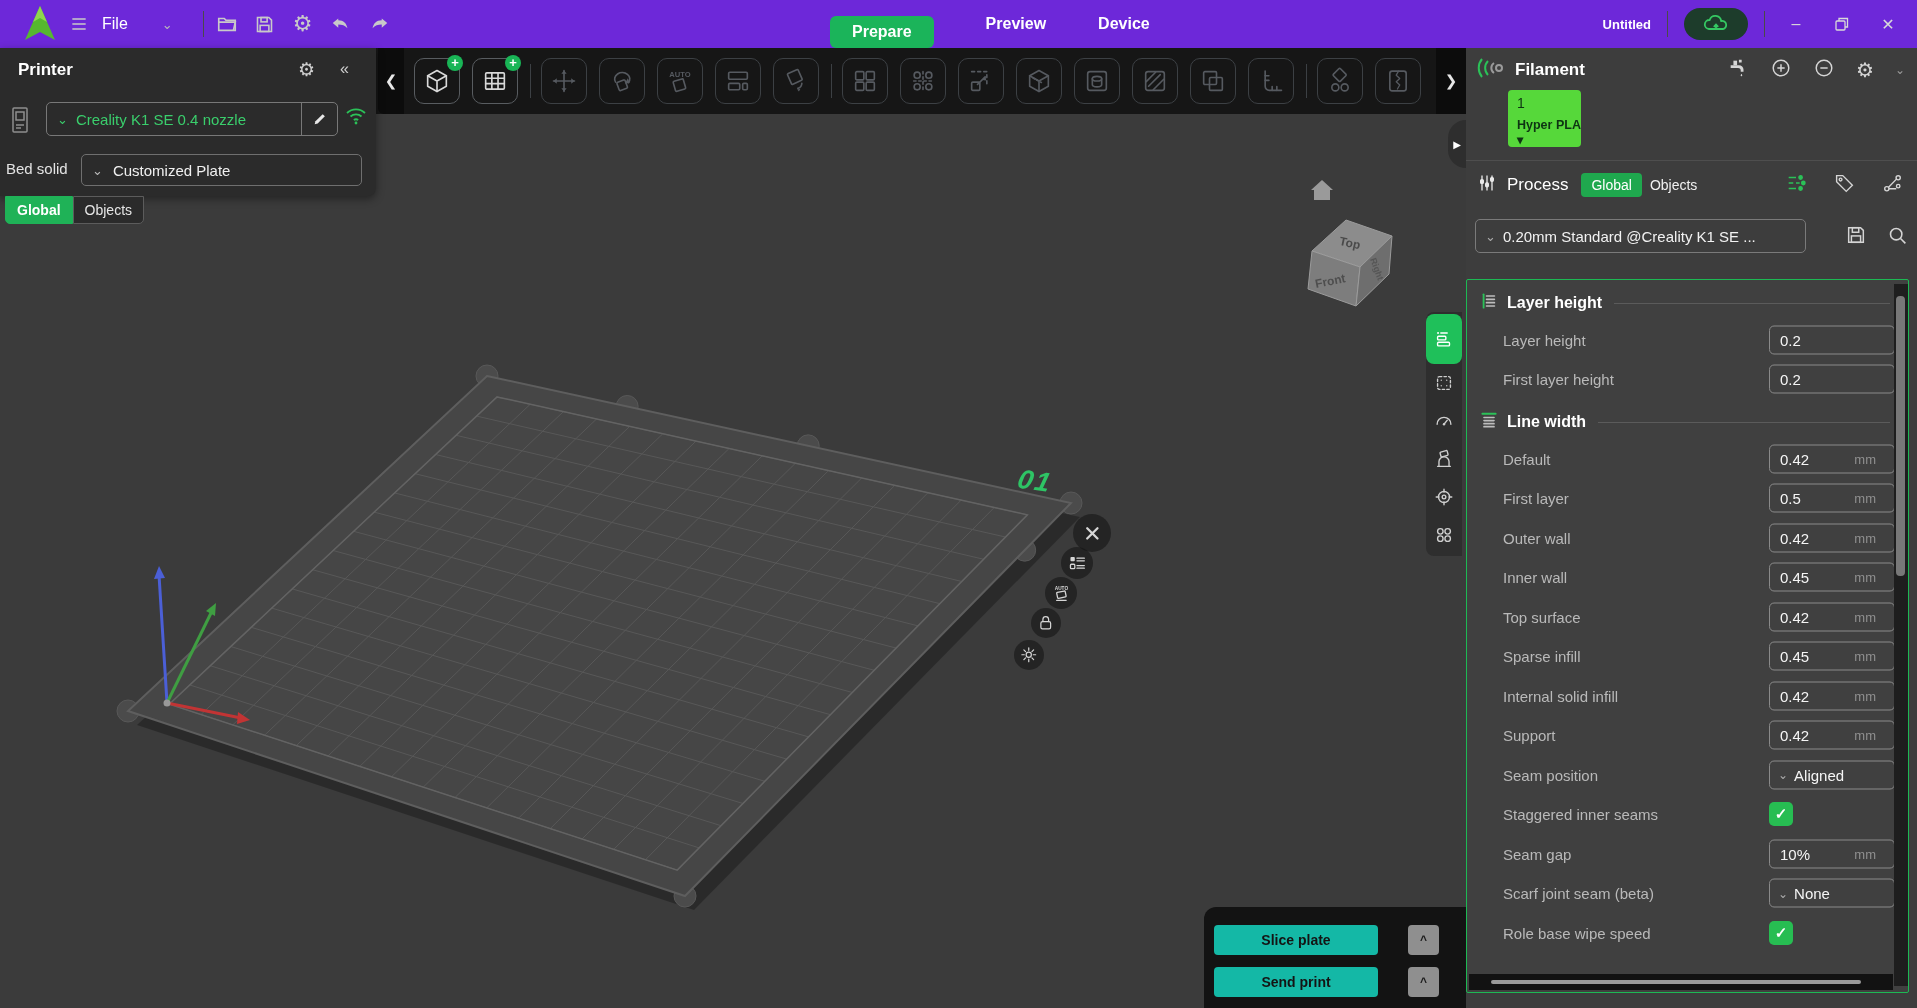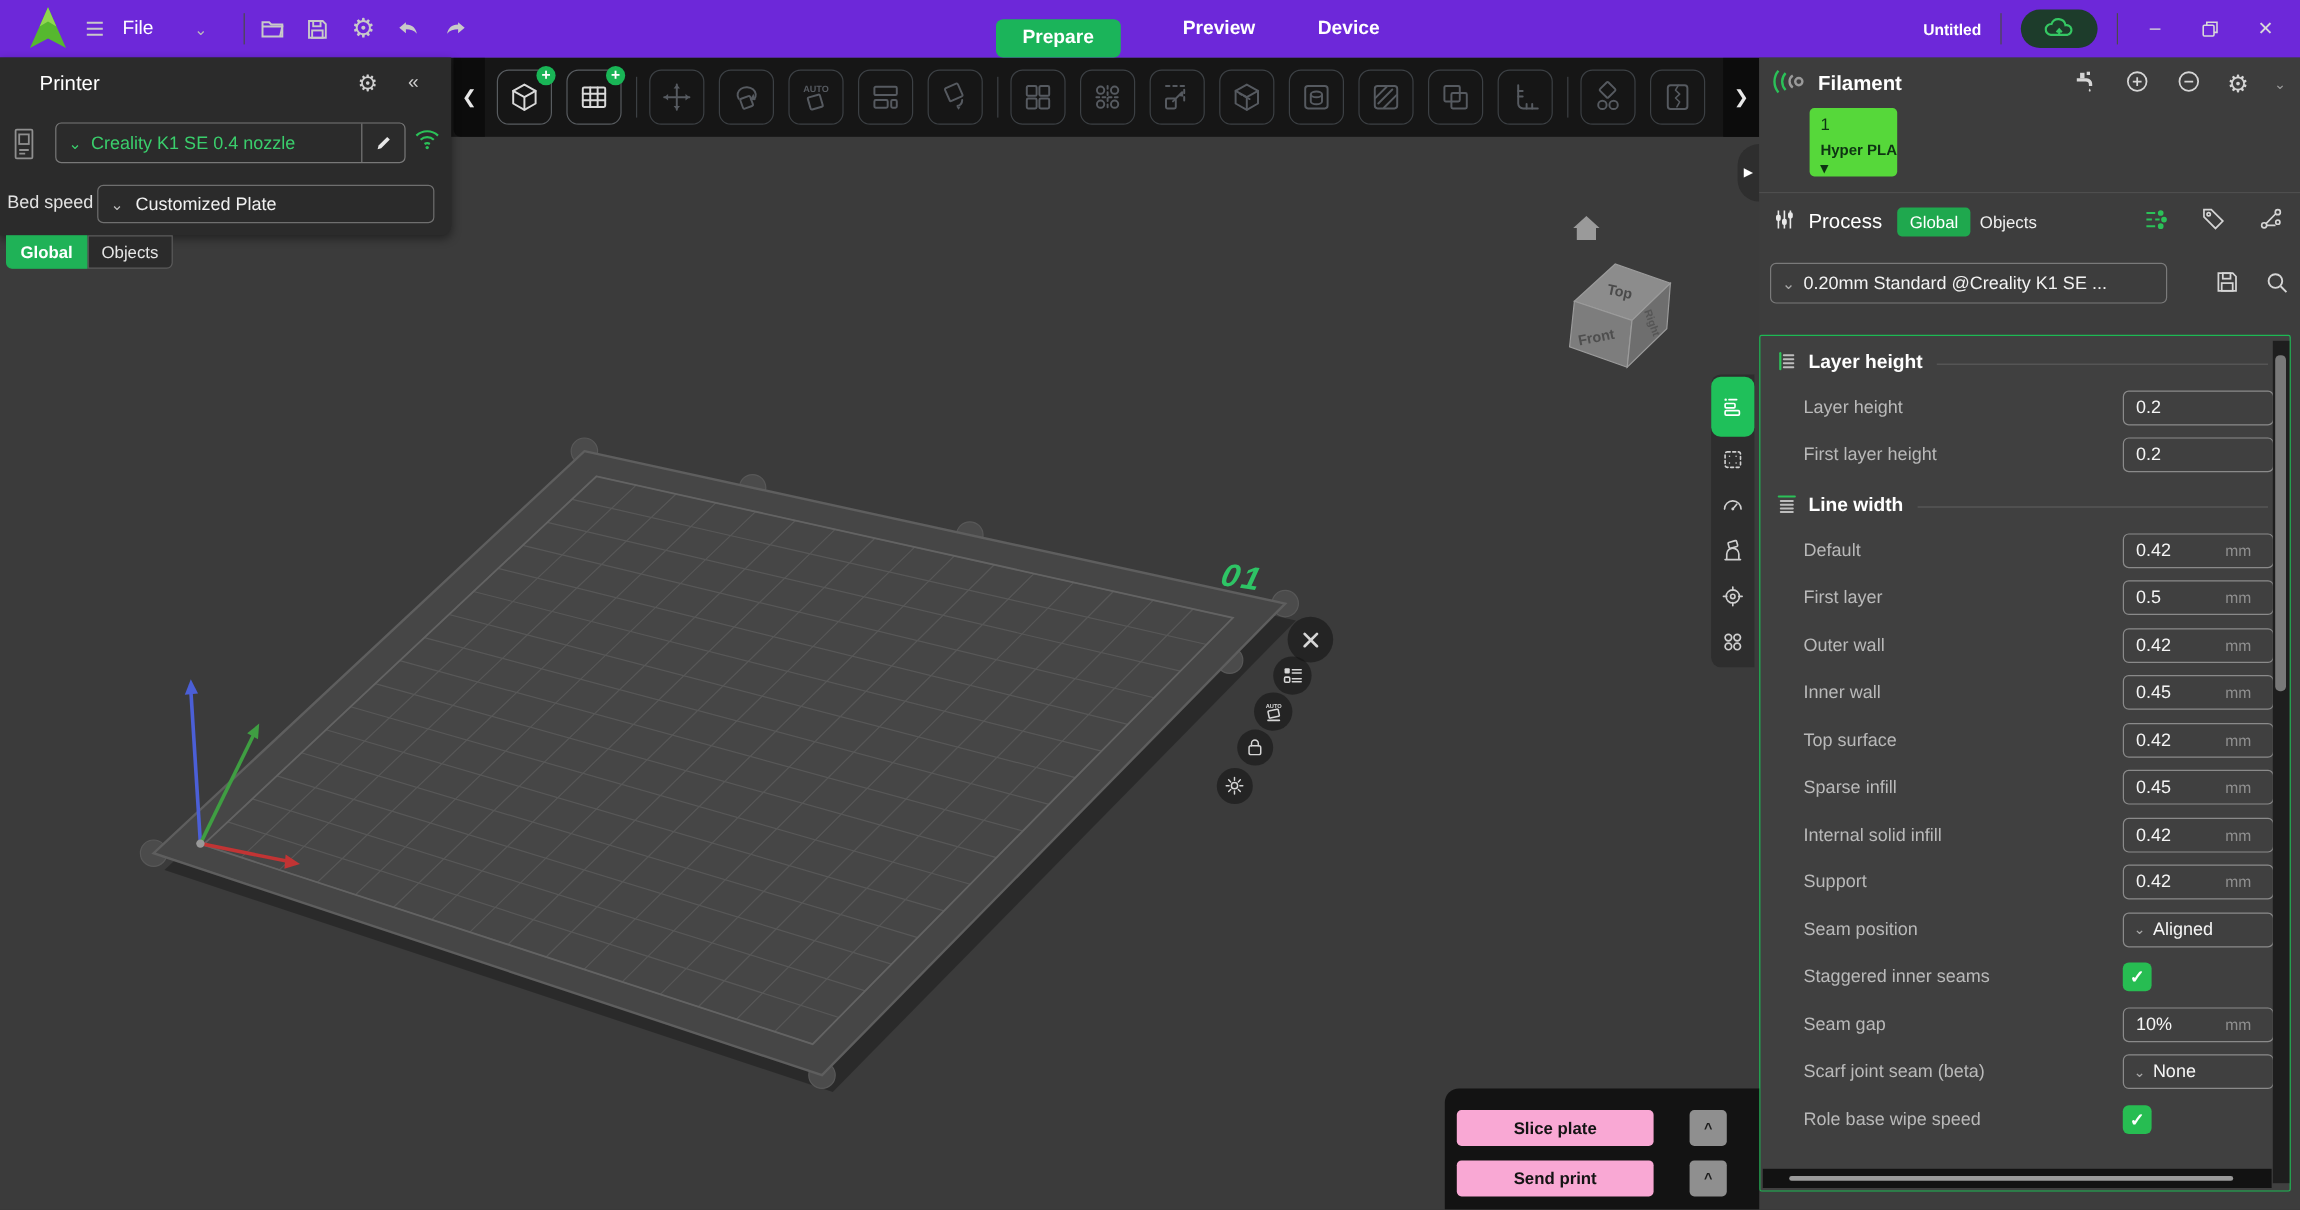--- a/index.html
+++ b/index.html
@@ -39,21 +39,21 @@
               border:1.5px solid #3c4044; display:flex; align-items:center; justify-content:center; }
   .tool-btn.enabled { border-color:#585c60; color:#d9d9d9; }
   .tool-btn.disabled { color:#565a60; }
   .tool-sep { width:1px; height:34px; background:#3c4044; margin:0 10px 0 0; }
   .badge { position:absolute; right:-4px; top:-4px; width:16px; height:16px; border-radius:50%;
            background:#19b556; color:#fff; font-size:13px; line-height:15px; text-align:center; font-weight:bold; }
 
   
   .printer-panel { position:absolute; left:0; top:48px; width:376px; height:148px; background:#2b2b2b;
                    border-radius:0 0 8px 0; box-shadow:0 3px 8px rgba(0,0,0,.4); z-index:5; }
-  .pp-title { position:absolute; left:33px; top:12px; color:#fff; font-size:17px; font-weight:normal; }
+  .pp-title { position:absolute; left:18px; top:12px; color:#fff; font-size:17px; font-weight:bold; }
   .pp-gear { position:absolute; left:298px; top:10px; color:#cfcfcf; }
   .pp-collapse { position:absolute; left:340px; top:12px; color:#cfcfcf; font-size:16px; }
   .pp-printer-icon { position:absolute; left:8px; top:58px; color:#8f8f8f; }
   .pp-select { position:absolute; left:46px; top:54px; width:292px; height:34px; border:1px solid #787878;
                border-radius:5px; display:flex; align-items:center; }
   .pp-select .chev { color:#3ace6c; margin:0 8px 0 10px; font-size:13px; }
   .pp-select .val { color:#3ace6c; font-size:15px; flex:1; }
   .pp-edit { width:36px; height:100%; border-left:1px solid #787878; display:flex; align-items:center;
              justify-content:center; color:#e8e8e8; }
   .pp-wifi { position:absolute; left:344px; top:58px; color:#2bc158; }
@@ -131,21 +131,21 @@
                background:#27bd52; border-radius:5px; color:#fff; font-size:15px; font-weight:bold;
                display:flex; align-items:center; justify-content:center; }
   .vscroll { position:absolute; right:0px; top:4px; width:14px; height:702px; background:#1e1e1e; }
   .vscroll .thumb { position:absolute; left:2px; top:12px; width:9px; height:280px; background:#787878; border-radius:4px; }
   .hscroll { position:absolute; left:2px; bottom:2px; width:424px; height:16px; background:#121212; }
   .hscroll .thumb { position:absolute; left:22px; top:6px; width:370px; height:4px; background:#9a9a9a; border-radius:2px; }
 
   
   .actions-panel { position:absolute; left:1204px; top:907px; width:262px; height:101px; background:#131313;
                    border-radius:12px 0 0 0; }
-  .act-btn { position:absolute; left:10px; width:164px; height:30px; background:#f9a8d4; border-radius:4px;
+  .act-btn { position:absolute; left:10px; width:164px; height:30px; background:#14b8a6; border-radius:4px;
              color:#141414; font-size:14px; font-weight:bold; display:flex; align-items:center; justify-content:center; }
   .act-caret { position:absolute; left:204px; width:31px; height:30px; background:#8f8f8f; border-radius:4px;
                color:#1d1d1d; font-size:12px; font-weight:bold; display:flex; align-items:center; justify-content:center; }
 </style>
 </head>
 <body>
 
 <div id="app">
 
   <div class="viewport">
@@ -464,21 +464,21 @@
             <path d="M4 20l1.2-4.5L16 4.7l3.3 3.3L8.5 18.8z"></path>
           </svg>
       </span>
     </div>
     <span class="pp-wifi">
       <svg width="24" height="20" viewBox="0 0 24 20" stroke="currentColor" fill="none" stroke-width="1.8">
           <path d="M3 7a13 13 0 0 1 18 0M6.5 10.5a8 8 0 0 1 11 0M9.8 14a4 4 0 0 1 4.4 0"></path>
           <circle cx="12" cy="17" r="1.4" fill="currentColor" stroke="none"></circle>
         </svg>
     </span>
-    <div class="pp-bed-label">Bed speed</div>
+    <div class="pp-bed-label">Bed solid</div>
     <div class="bed-select">
       <span class="chev">⌄</span>
       <span>Customized Plate</span>
     </div>
   </div>
   <div class="scope-tabs" id="printer-scope-tabs">
       <span class="scope-tab active first">Global</span>
       <span class="scope-tab last">Objects</span>
     </div>
 

